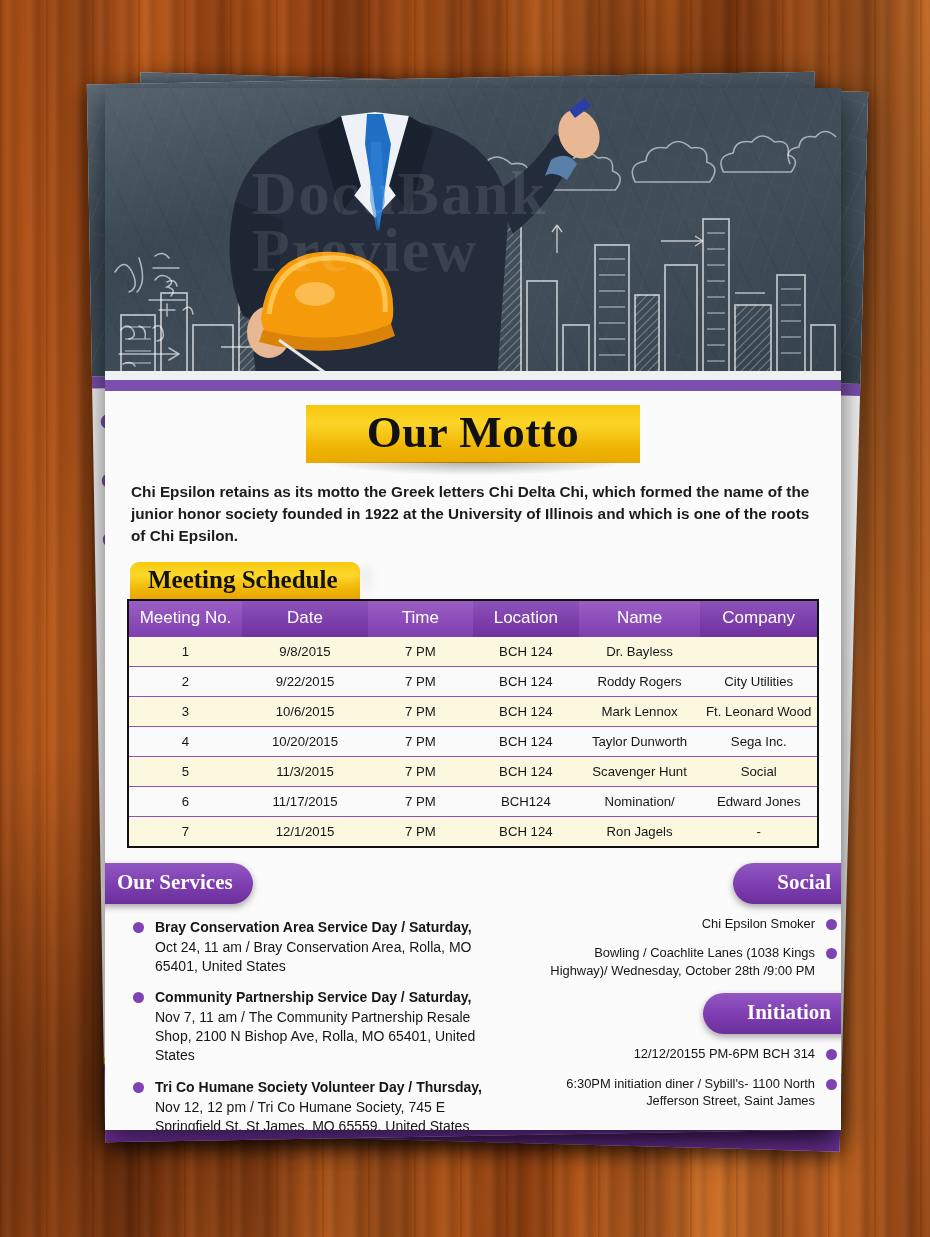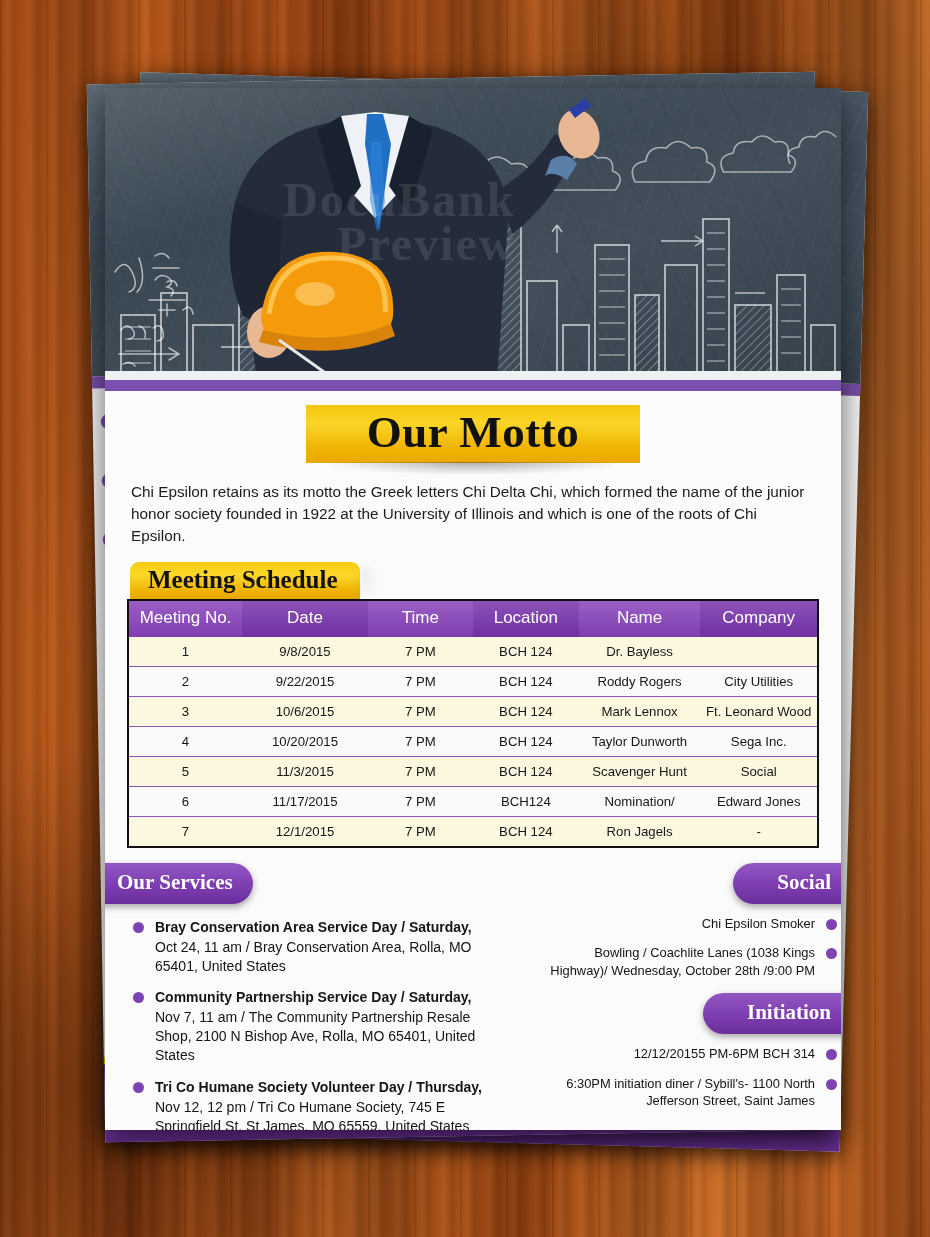--- a/index.html
+++ b/index.html
@@ -123,23 +123,23 @@
   #hero .formulas { position:absolute; left:4px; top:150px; width:180px; height:135px; }
   #hero .formulas svg { width:100%; height:100%; }
 
   
   #hero .man { position:absolute; left:60px; top:-6px; width:440px; height:300px; }
   #hero .man svg { width:100%; height:100%; }
 
   
   #hero .wm {
     position:absolute; left:40%; top:46%; transform:translate(-50%,-50%) ;
-    font-family:"Liberation Serif", serif; font-size:48px; font-weight:700;
+    font-family:"Liberation Serif", serif; font-size:62px; font-weight:700;
     color:rgba(255,255,255,0.10); letter-spacing:2px; white-space:nowrap;
-    line-height:0.92; text-align:right;
+    line-height:0.92; text-align:left;
   }
   #hero .wm span { display:block; }
   #hero .hero-bottom {
     position:absolute; left:0; right:0; bottom:0; height:9px;
     background:#eef1f2;
   }
 
   #purple-band { height:11px; flex:0 0 11px; background:#7b4fae; }
 
   
@@ -154,21 +154,21 @@
     font-family:"Liberation Serif", serif;
     font-weight:700; font-size:45px; color:#111; line-height:1.18;
     letter-spacing:0.5px;
   }
   #motto-banner::after {
     content:""; position:absolute; left:6%; right:6%; bottom:-12px; height:13px;
     background:radial-gradient(ellipse at 50% 0%, rgba(0,0,0,0.30), transparent 72%);
   }
   #motto-text {
     margin:18px 26px 0 26px;
-    font-size:15.3px; line-height:1.42; color:#1b1b1b; text-align:left;
+    font-size:15.3px; line-height:1.42; color:#1b1b1b; text-align:left;font-weight:bold;
   }
 
   
   #sched-wrap { margin:16px 22px 0 22px; position:relative; }
   #sched-tab {
     display:inline-block; position:relative;
     margin-left:3px; padding:3px 22px 3px 18px;
     border-radius:9px 9px 0 0;
     background:linear-gradient(180deg,#f7ca0d 0%, #fcd82b 35%, #efb304 78%, #e7a503 100%);
     font-family:"Liberation Serif", serif; font-weight:700;

